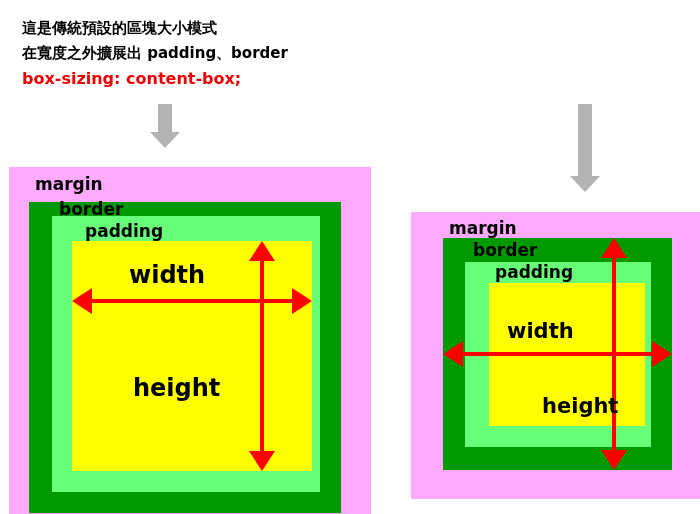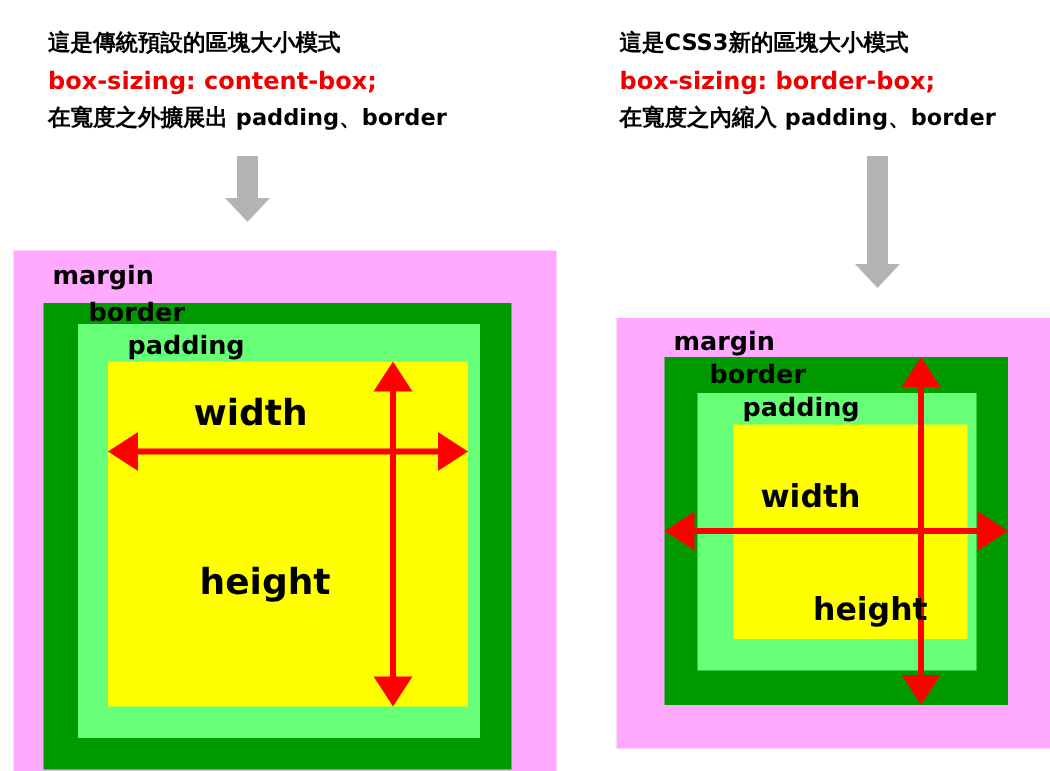--- a/index.html
+++ b/index.html
@@ -9,21 +9,21 @@
     font-family:"DejaVu Sans","Liberation Sans",sans-serif;
   }
   .stage{position:absolute;left:0;top:0;width:700px;height:514px;}
 
   
   .caption{position:absolute;white-space:nowrap;}
   .cap-line{font-size:15px;color:#000;line-height:25px;font-weight:bold;}
   .cap-line.plain{font-weight:bold;}
   .cap-line.code{color:#ee0000;font-weight:bold;font-size:16px;letter-spacing:0px;}
 
-  #caption-left{left:32px;top:16px;}
+  #caption-left{left:22px;top:16px;}
   #caption-right{left:413px;top:16px;}
 
   
   .gray-arrow{position:absolute;}
   .gray-arrow .shaft{
     position:absolute;left:50%;top:0;transform:translateX(-50%);
     width:14px;background:#b3b3b3;
   }
   .gray-arrow .head{
     position:absolute;left:50%;transform:translateX(-50%);
@@ -84,34 +84,29 @@
   }
   .dim-label-sm{font-size:21px;line-height:21px;}
 </style>
 </head>
 <body>
 
 <div class="stage">
 
   <div class="caption" id="caption-left">
     <div class="cap-line plain">這是傳統預設的區塊大小模式</div>
+    <div class="cap-line plain">在寬度之外擴展出  padding、border</div>
     <div class="cap-line code">box-sizing: content-box;</div>
-    <div class="cap-line plain">在寬度之外擴展出  padding、border</div>
   </div>
 
   <div class="gray-arrow" id="gray-arrow-left">
     <div class="shaft"></div>
     <div class="head"></div>
   </div>
 
-  <div class="caption" id="caption-right">
-    <div class="cap-line plain">這是CSS3新的區塊大小模式</div>
-    <div class="cap-line code">box-sizing: border-box;</div>
-    <div class="cap-line plain">在寬度之內縮入  padding、border</div>
-  </div>
 
   <div class="gray-arrow" id="gray-arrow-right">
     <div class="shaft"></div>
     <div class="head"></div>
   </div>
 
   <div class="boxmodel" id="boxmodel-left" style="left:9px;top:141px;width:362px;height:367px;">
 
     <div class="layer layer-margin" style="left:0;top:0;width:362px;height:367px;"></div>
 

